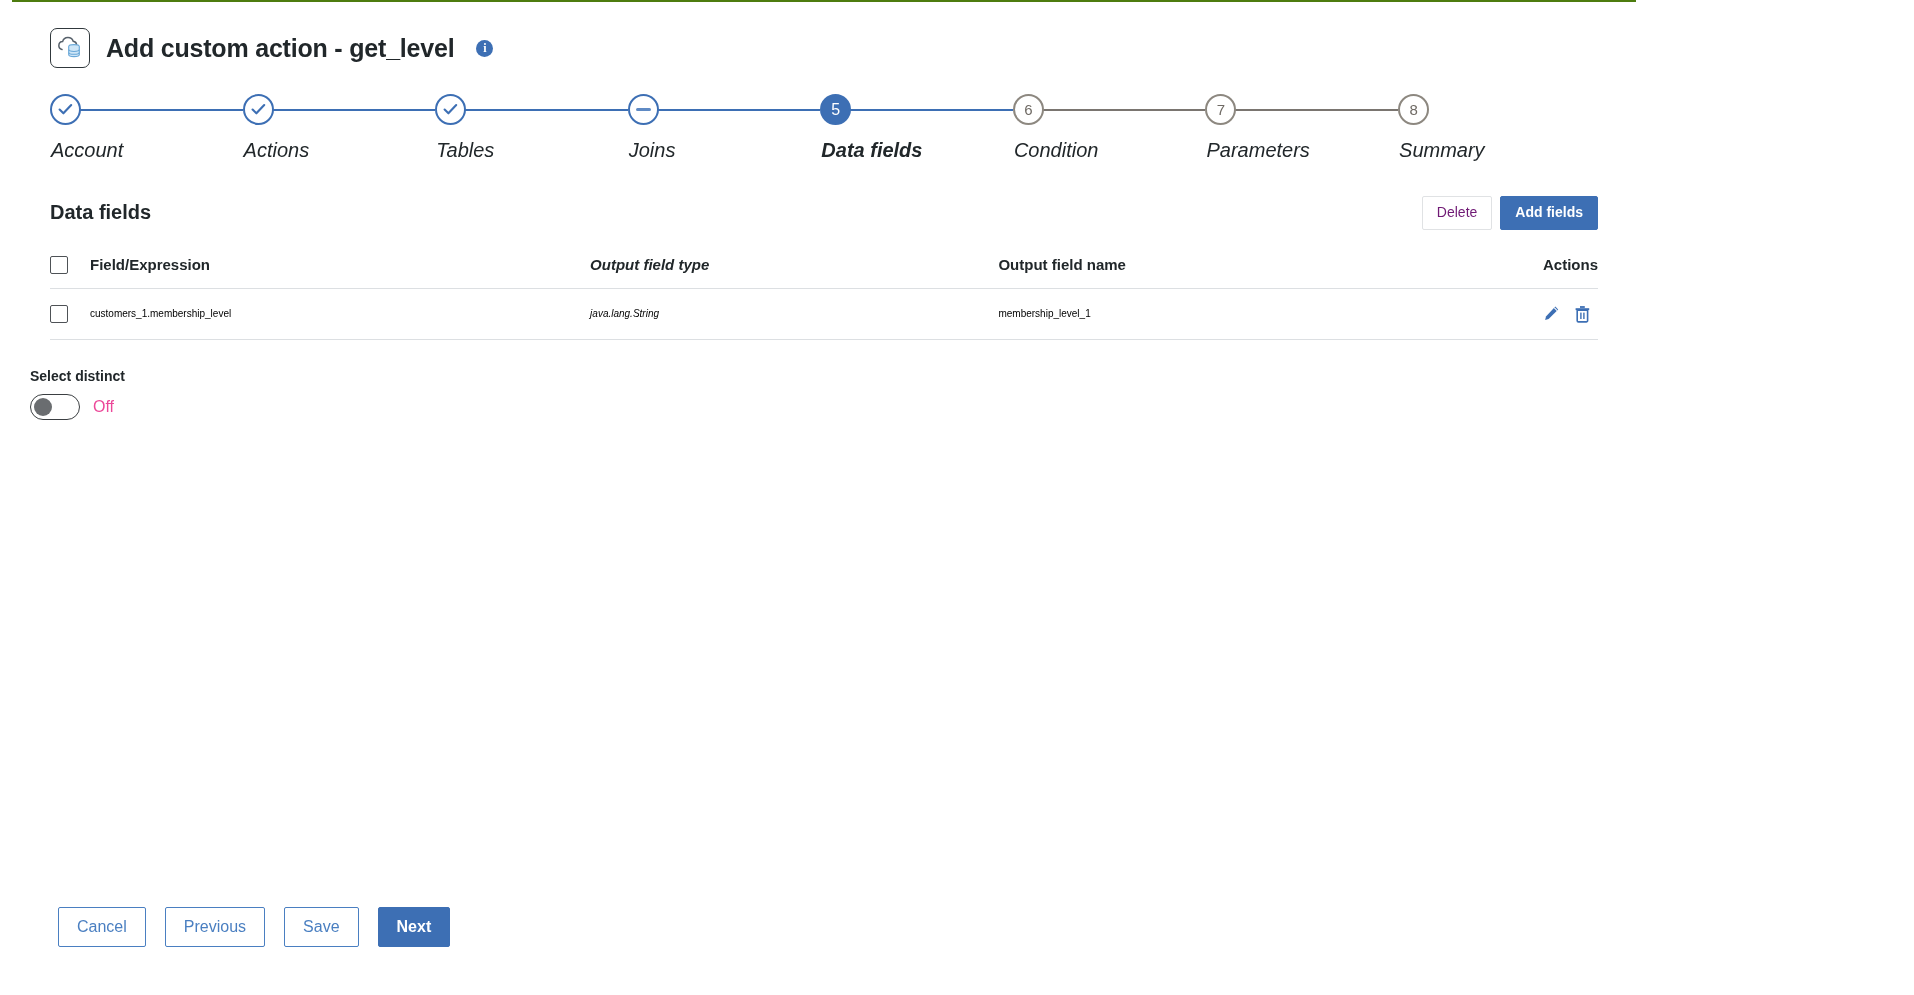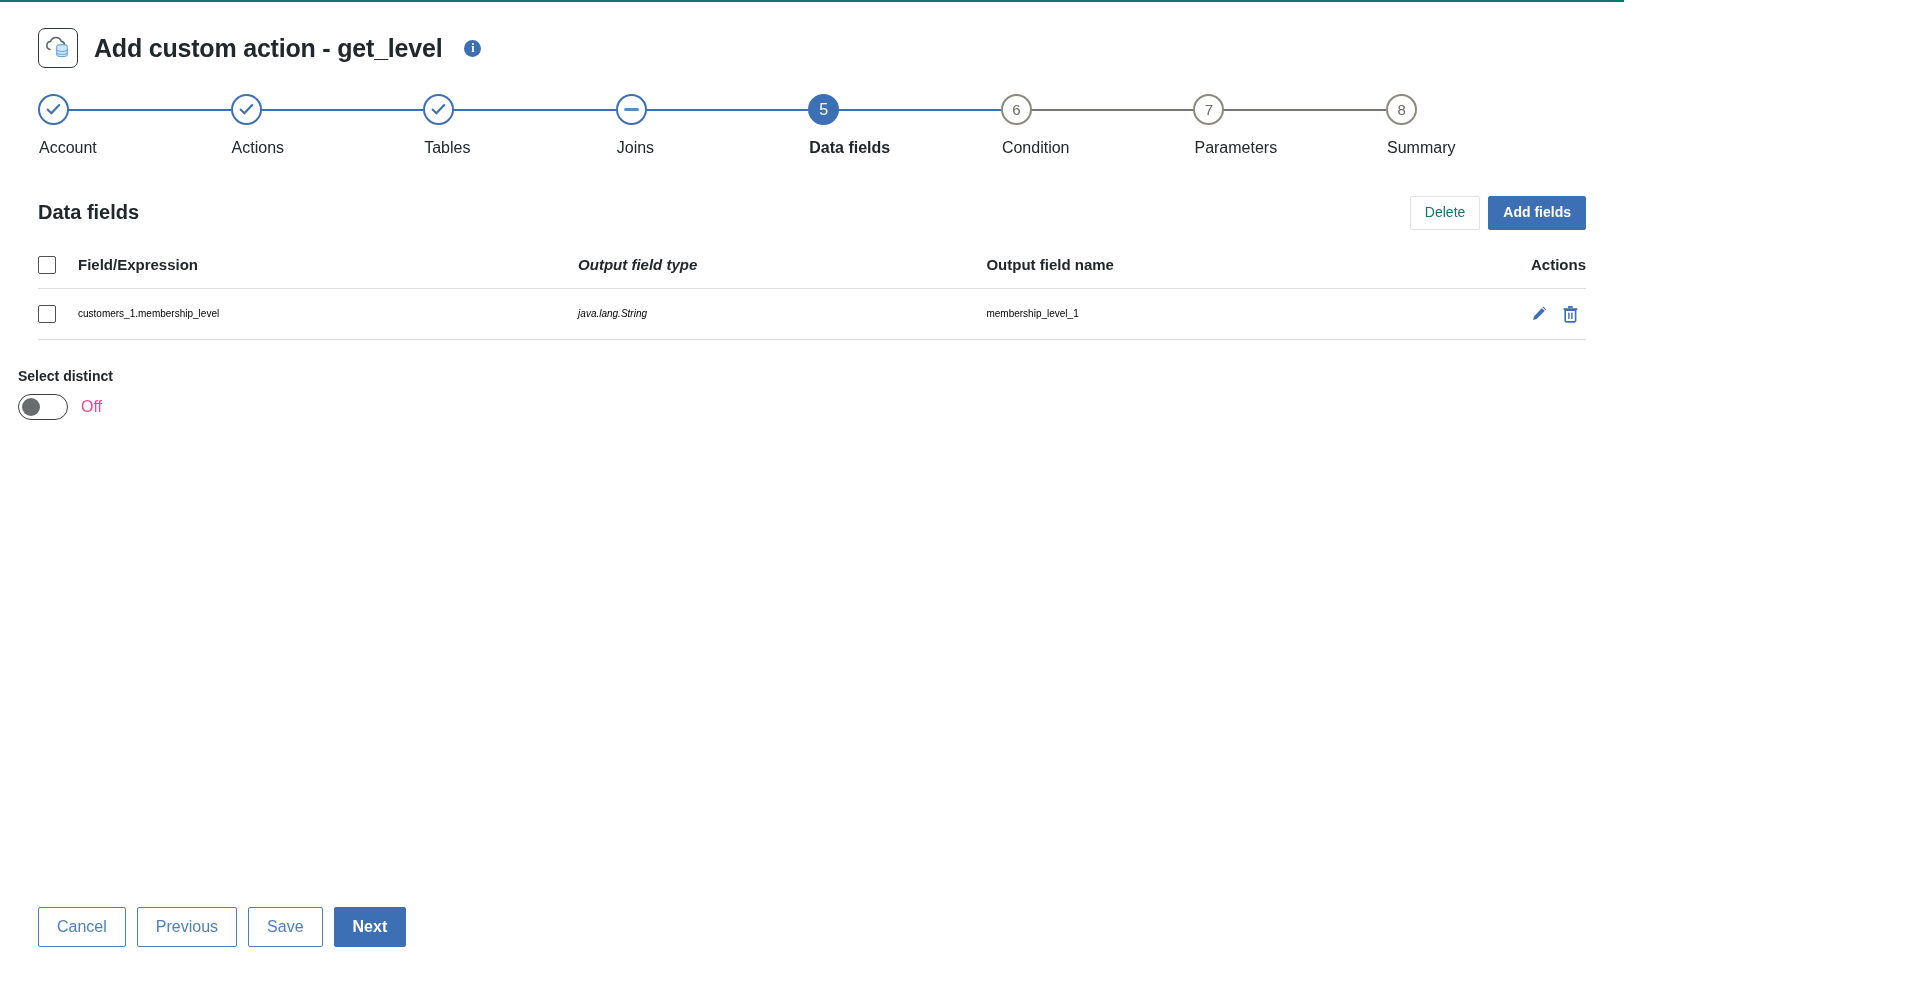--- a/index.html
+++ b/index.html
@@ -11,24 +11,24 @@
   }
   body {
     width: 1914px;
     height: 995px;
     overflow: hidden;
     position: relative;
     color: #21272a;
   }
   .page {
     position: absolute;
-    left: 0; top: 0;
+    left: 12px; top: 0;
     width: 1624px;
     height: 995px;
-    border-top: 2px solid #0f766e;
+    border-top: 2px solid #4d7c0f;
     background: #fff;
   }
 
   
   .header {
     display: flex;
     align-items: center;
     padding: 26px 0 0 38px;
     gap: 16px;
   }
@@ -119,24 +119,25 @@
     border-color: #8d8880;
     color: #6f6a64;
   }
   .bubble .dash {
     width: 15px; height: 2.5px;
     background: #5f8ac4;
     border-radius: 2px;
   }
   .step-label {
     margin-top: 14px;
-    font-size: 16px;
+    font-size: 20px;
     color: #21272a;
     white-space: nowrap;
     margin-left: 1px;
+    font-style: italic;
   }
   .step-label.current { font-weight: bold; }
 
   
   .section-bar {
     display: flex;
     align-items: center;
     justify-content: space-between;
     padding: 0 38px;
     margin-top: 22px;
@@ -157,21 +158,21 @@
     line-height: 1.25;
   }
   .btn-outline {
     background: #ffffff;
     border: 1px solid #4a7fc1;
     color: #4a7fc1;
   }
   .btn-disabled {
     background: #ffffff;
     border: 1px solid #e0e2e4;
-    color: #0f766e;
+    color: #701a75;
     cursor: default;
   }
   .btn-primary {
     background: #3d6fb4;
     border: 1px solid #3d6fb4;
     color: #ffffff;
     font-weight: bold;
   }
 
   
@@ -240,21 +241,21 @@
   
   .footer {
     position: absolute;
     left: 0;
     bottom: 48px;
     width: 100%;
     padding: 0 38px;
     display: flex;
     gap: 11px;
   }
-  .footer .btn { font-size: 16px; padding: 9px 18px; border-radius: 2px; }
+  .footer .btn { font-size: 16px; padding: 9px 18px; border-radius: 2px; margin-left: 8px; }
 </style>
 </head>
 <body>
 
 <div class="page">
 
   <div class="header">
     <span class="app-icon">
       <svg width="26" height="24" viewBox="0 0 26 24">
         <path d="M5 13.5 a4 4 0 0 1 0.6 -7.9 a5.6 5.6 0 0 1 10.6 -0.4 a3.9 3.9 0 0 1 3.4 3.6" fill="none" stroke="#56606a" stroke-width="1.5" stroke-linecap="round"></path>

